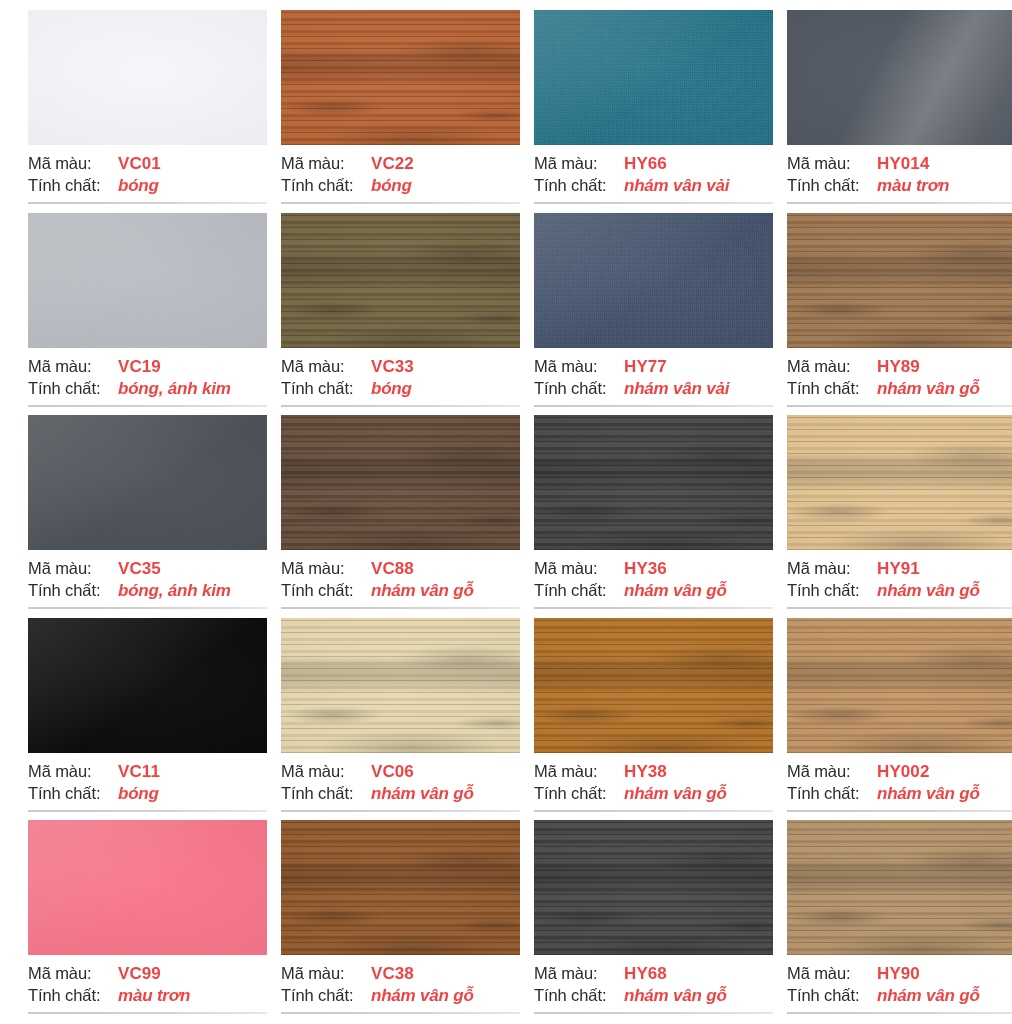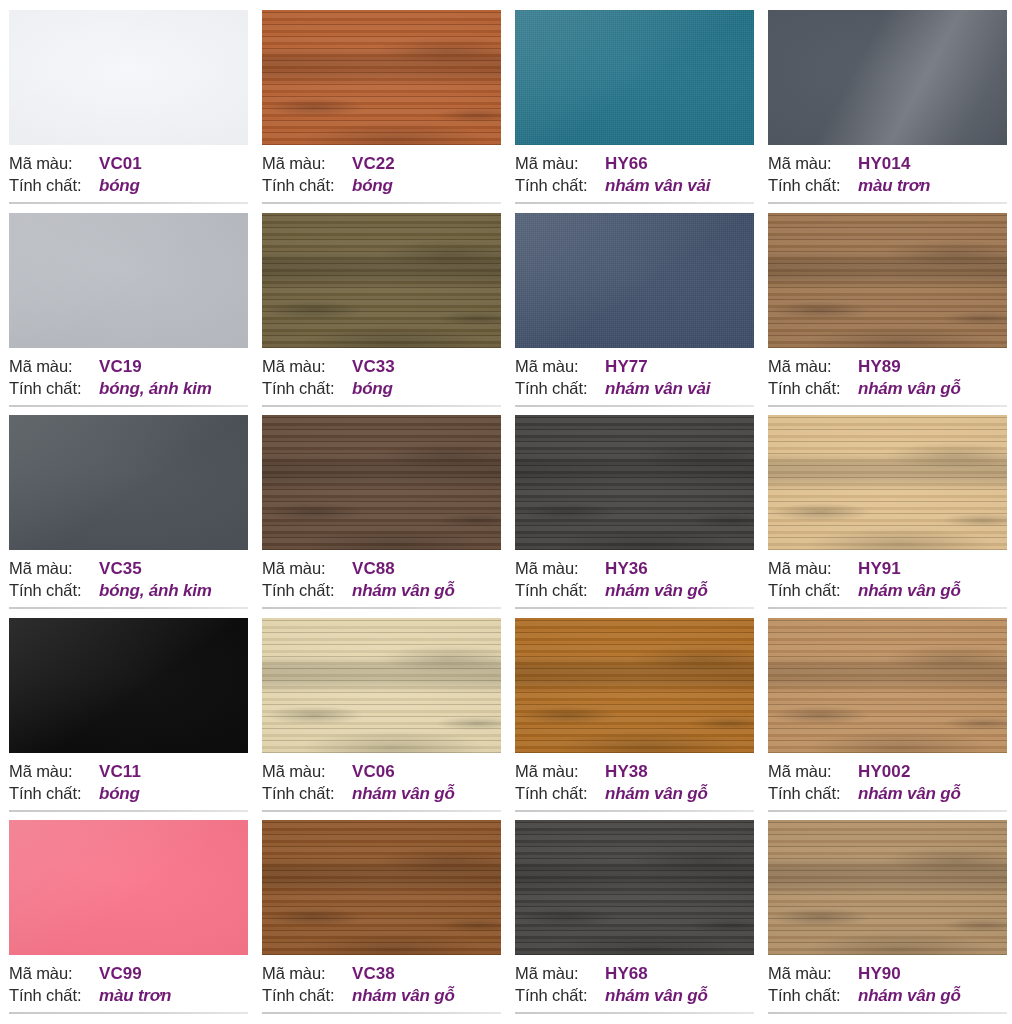--- a/index.html
+++ b/index.html
@@ -21,21 +21,21 @@
     width: 1012px;
     height: 1012px;
     padding-top: 10px;
     box-sizing: border-box;
   }
 
   .swatch-cell {
     position: relative;
     width: 253px;
     box-sizing: border-box;
-    padding: 0 13px 0 9px;
+    padding: 0 13px 0 28px;
   }
 
   .swatch-chip {
     width: 239px;
     height: 135px;
     position: relative;
     overflow: hidden;
     background-color: #cccccc;
   }
 
@@ -60,21 +60,21 @@
     font-size: 16.5px;
     color: #2b2b2b;
     font-weight: 400;
     width: 90px;
     flex: 0 0 90px;
     letter-spacing: -0.1px;
   }
 
   .info-val {
     font-size: 17px;
-    color: #701a75;
+    color: #ef4444;
     font-weight: 700;
     font-style: italic;
     letter-spacing: -0.2px;
   }
 
   .info-val.code {
     font-style: normal;
     letter-spacing: 0.1px;
   }
 

